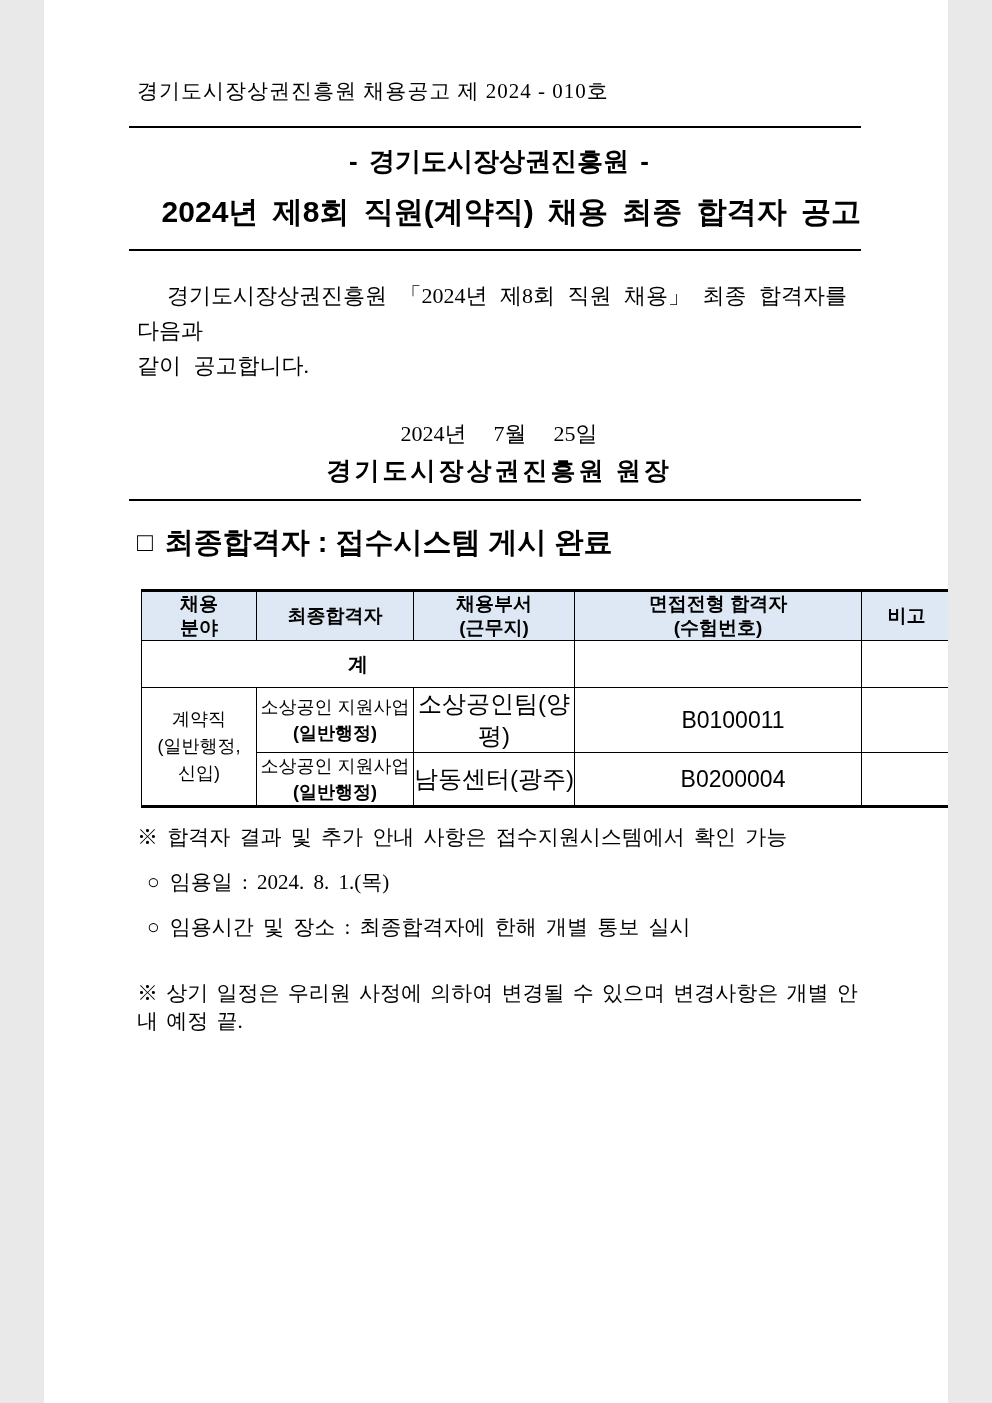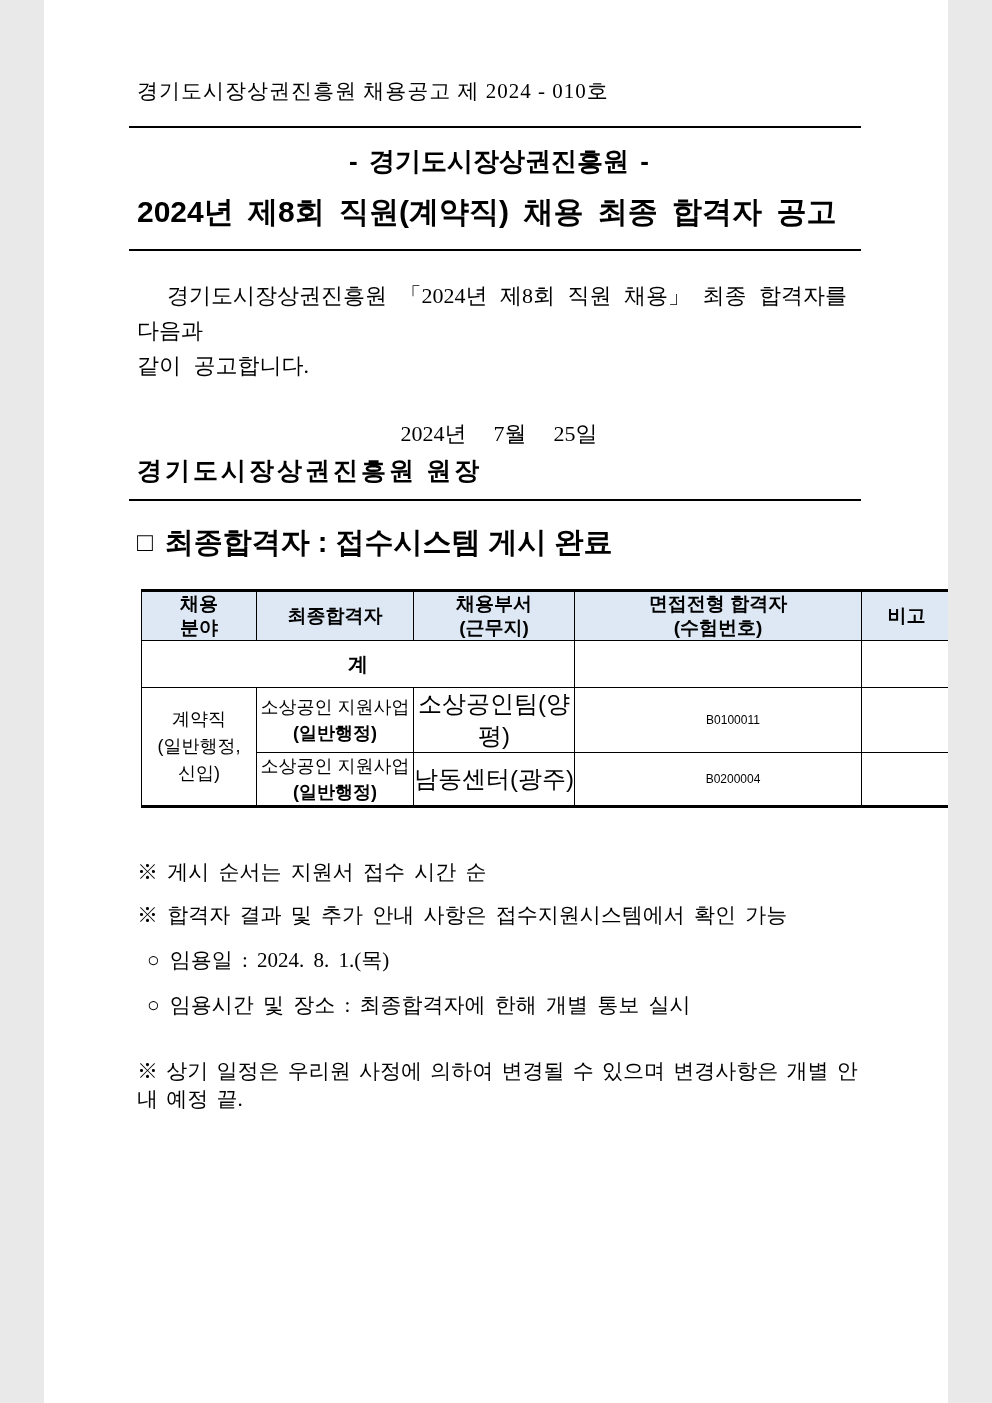--- a/index.html
+++ b/index.html
@@ -16,45 +16,45 @@
   }
   
   .doc-number{font-family:var(--serif);font-size:21px;line-height:26px;letter-spacing:1px;}
   
   .rule{border:0;border-top:2px solid var(--ink);margin-left:-8px;}
   .rule-1{margin-top:22px;}
   .rule-2{margin-top:17px;}
   .rule-3{margin-top:12px;}
   
   .org-title{margin-top:16px;text-align:center;font-family:var(--sans);font-weight:bold;font-size:26px;line-height:34px;word-spacing:4px;}
-  .main-title{margin-top:14px;text-align:left;font-family:var(--sans);font-weight:bold;font-size:30px;line-height:40px;word-spacing:6px;}
+  .main-title{margin-top:14px;text-align:right;font-family:var(--sans);font-weight:bold;font-size:30px;line-height:40px;word-spacing:6px;}
   
   .intro{margin-top:27px;font-family:var(--serif);font-size:22px;line-height:35px;white-space:pre-line;text-indent:30px;word-spacing:7px;}
   .date-line{margin-top:37px;text-align:center;font-family:var(--serif);font-size:22px;line-height:28px;white-space:pre;word-spacing:8px;}
-  .signature{margin-top:7px;text-align:left;font-family:var(--serif);font-weight:bold;font-size:25px;line-height:32px;letter-spacing:3px;}
+  .signature{margin-top:7px;text-align:center;font-family:var(--serif);font-weight:bold;font-size:25px;line-height:32px;letter-spacing:3px;}
   
   .section-heading{font-family:Liberation Sans, sans-serif;font-weight:bold;font-size:29px;line-height:40px;}
   .section-heading .sq{font-weight:400;font-size:26px;margin-right:12px;position:relative;top:-1px;}
   .heading-final{margin-top:21px;}
   .heading-schedule{margin-top:60px;}
   
   table.pass-table{border-collapse:collapse;width:810px;margin:26px 0 0 4px;table-layout:fixed;
     border-top:3px solid var(--ink);border-bottom:3.5px solid var(--ink);}
   .pass-table th,.pass-table td{border:1.6px solid var(--ink);font-family:var(--sans);vertical-align:middle;text-align:center;}
   .pass-table col.c1{width:115px;} .pass-table col.c2{width:157px;} .pass-table col.c3{width:161px;}
   .pass-table col.c4{width:287px;} .pass-table col.c5{width:90px;}
   .pass-table thead th{background:var(--header-bg);font-weight:bold;font-size:19px;line-height:1.25;white-space:pre-line;height:50px;}
   .total-row{height:47px;}
   .total-cell{font-weight:bold;font-size:20px;}
   .data-row-1{height:45px;} .data-row-2{height:49px;}
   .category-cell{font-size:18px;line-height:1.5;white-space:pre-line;}
   .job-cell{font-size:18px;line-height:1.45;}
   .job-cell .job-sub{font-weight:bold;}
   .dept-cell{font-size:24px;}
-  .number-cell{text-align:left;padding-left:30px;font-size:12px;margin-top:32px;}
+  .number-cell{text-align:left;padding-left:30px;font-size:23px;margin-top:32px;}
   
   .note-line{font-family:var(--serif);font-size:21px;line-height:28px;word-spacing:4px;}
   .note-1{margin-top:50px;} .note-2{margin-top:15px;}
   
   .schedule-item{margin-top:17px;padding-left:10px;font-family:var(--serif);font-size:21px;line-height:28px;word-spacing:4px;}
   .schedule-item .circle{margin-right:10px;}
   .footnote{margin-top:38px;font-family:var(--serif);font-size:21px;line-height:28px;word-spacing:3px;}
 </style>
 </head>
 <body>
@@ -125,21 +125,20 @@
           <div>소상공인 지원사업</div>
           <div class="job-sub">(일반행정)</div>
         </td>
         <td class="dept-cell">남동센터(광주)</td>
         <td class="number-cell">B0200004</td>
         <td></td>
       </tr>
     </tbody>
   </table>
 
-  <div class="note-line note-1">※ 게시 순서는 지원서 접수 시간 순</div>
   <div class="note-line note-2">※ 합격자 결과 및 추가 안내 사항은 접수지원시스템에서 확인 가능</div>
 
 
   <div class="schedule-item">
     <span class="circle">○</span><span>임용일 : 2024. 8. 1.(목)</span>
   </div>
   <div class="schedule-item">
     <span class="circle">○</span><span>임용시간 및 장소 : 최종합격자에 한해 개별 통보 실시</span>
   </div>
 

